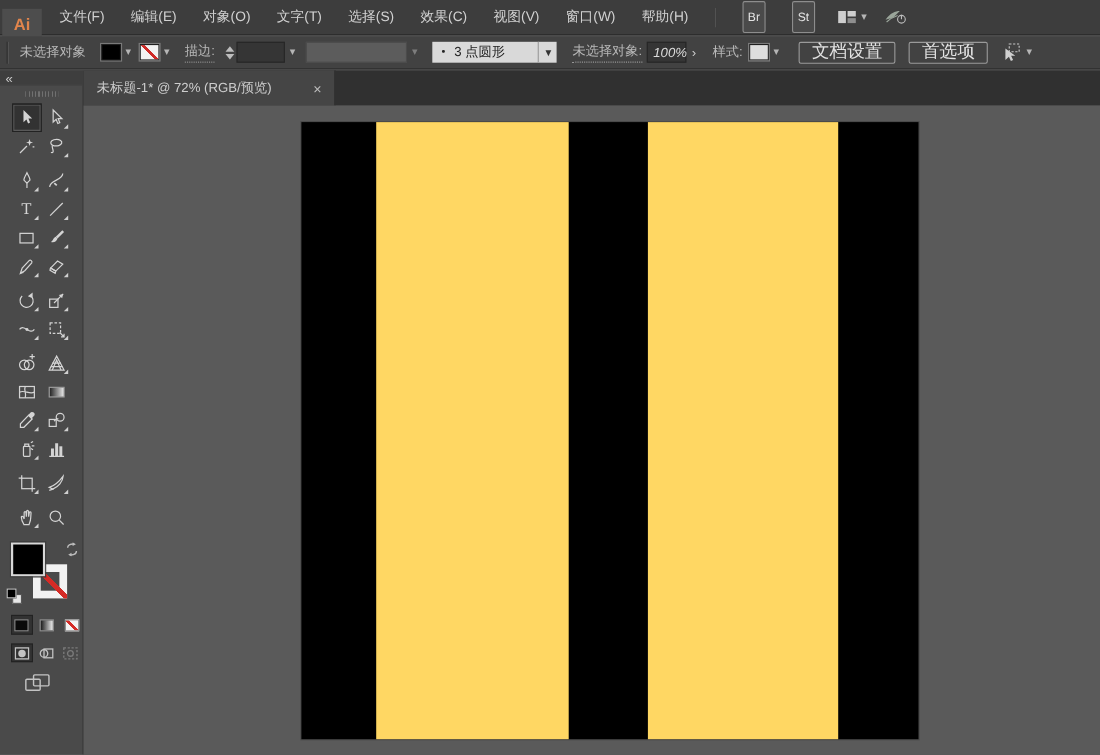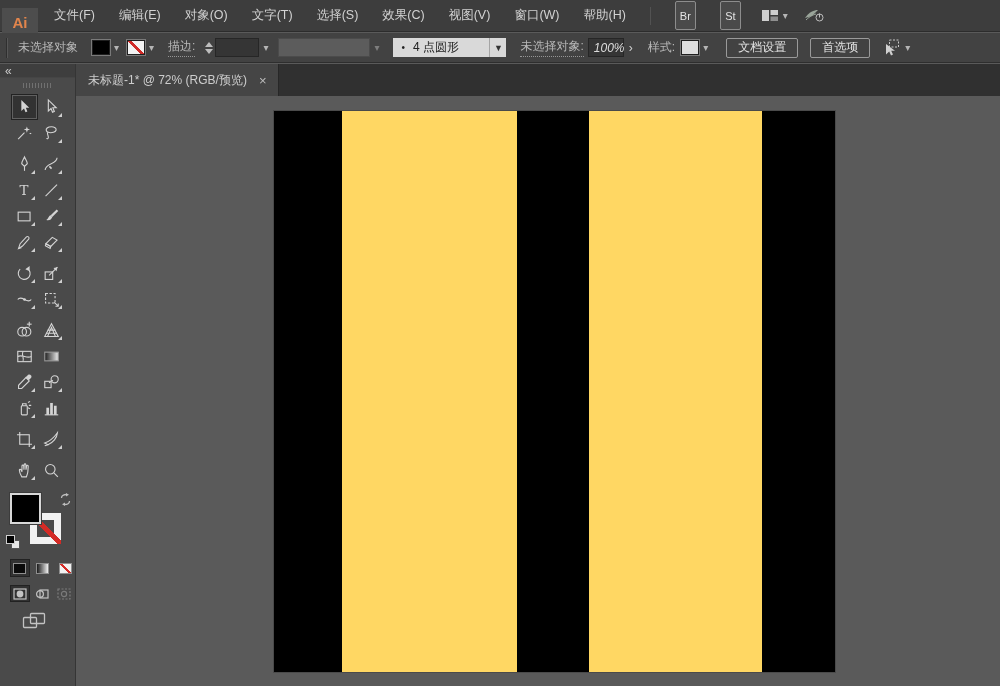--- a/index.html
+++ b/index.html
@@ -42,21 +42,21 @@
            display:flex; align-items:center; padding:0 5px; }
   .combo-disabled { width:92px; height:19px; background:#5c5c5c; border:1px solid #4b4b4b; margin-left:10px; }
   .brush-combo { display:flex; margin-left:14px; height:19px; }
   .brush-face { background:#d9d9d9; color:#222; display:flex; align-items:center; padding:0 8px; width:96px; }
   .brush-face .bullet { font-size:10px; margin-right:8px; }
   .brush-drop { width:17px; background:#d9d9d9; border-left:1px solid #a5a5a5; color:#333;
                 display:flex; align-items:center; justify-content:center; font-size:9px; }
   .arrow-btn { color:#cfcfcf; font-size:12px; padding:0 5px; }
   .cb-button { height:20px; padding:0 11px; border:1px solid #9a9a9a; border-radius:2px;
                color:#e2e2e2; background:transparent; display:flex; align-items:center;
-               margin-left:12px; font-size:12px; white-space:nowrap; }
+               margin-left:12px; font-size:16px; white-space:nowrap; }
 
   
   .main { position:absolute; left:0; top:64px; width:1000px; height:622px; display:flex; }
 
   
   .tools-col { width:76px; background:#4a4a4a; border-right:1px solid #353535; position:relative; }
   .tools-header { height:14px; background:#3e3e3e; border-bottom:1px solid #454545;
                   display:flex; align-items:center; }
   .collapse-btn { color:#cccccc; font-size:12px; line-height:10px; padding:0 5px; }
   .tools-grip { height:14px; display:flex; align-items:center; justify-content:center; }
@@ -101,21 +101,21 @@
   .mode-btn svg { width:14px; height:12px; stroke:#c3c3c3; fill:none; stroke-width:1.2; }
   .mode-btn.disabled svg { stroke:#7b7b7b; }
 
   .screen-mode { margin:10px 0 0 22px; }
   .screen-mode svg { width:24px; height:18px; stroke:#c3c3c3; fill:none; stroke-width:1.3; }
 
   
   .right-col { flex:1; display:flex; flex-direction:column; }
   .tab-bar { height:32px; background:#303030; display:flex; align-items:stretch; }
   .doc-tab { background:#454545; padding:0 12px; display:flex; align-items:center; color:#cdcdcd;
-             font-size:12px; border-right:1px solid #272727; }
+             font-size:12px; border-right:1px solid #272727;gap:26px; }
   .tab-close { margin-left:12px; color:#bdbdbd; font-size:13px; }
   .canvas { position:relative; flex:1; background:#5a5a5a; overflow:hidden; }
   .artboard { position:absolute; box-shadow:0 0 0 1px #4a4a4a; }
   .stripe { position:absolute; }
 </style>
 </head>
 <body>
 
 <div class="menu-bar">
   <div class="app-logo">
@@ -170,21 +170,21 @@
     </span>
   <div class="field" style="width:44px;"></div>
   <span class="chev">▾</span>
 
   <div class="combo-disabled"></div>
   <span class="chev" style="color:#7d7d7d;">▾</span>
 
   <div class="brush-combo">
     <div class="brush-face">
       <span class="bullet">•</span>
-      <span>4 点圆形</span>
+      <span>3 点圆形</span>
     </div>
     <div class="brush-drop">▼</div>
   </div>
 
   <span class="cb-label cb-link" style="margin-left:14px;">未选择对象:</span>
   <div class="field" style="width:36px;font-style:italic;">100%</div>
   <span class="arrow-btn">›</span>
 
   <span class="cb-label" style="margin-left:10px;">样式:</span>
   <div class="swatch style" style="margin-left:2px;"></div>

